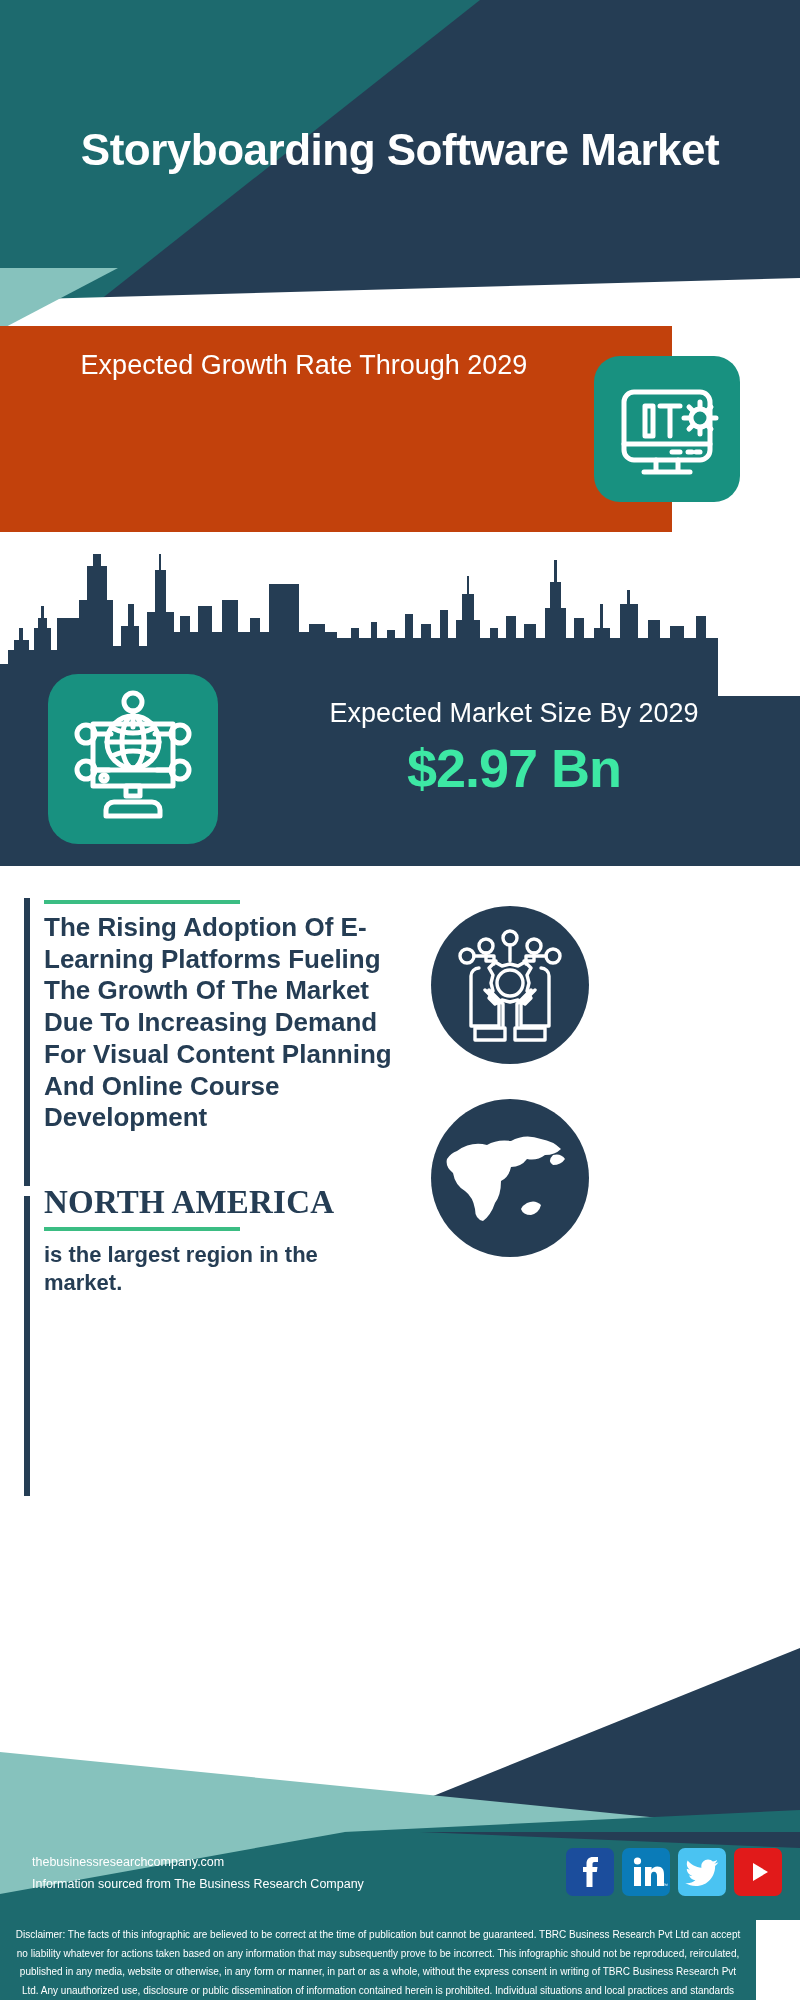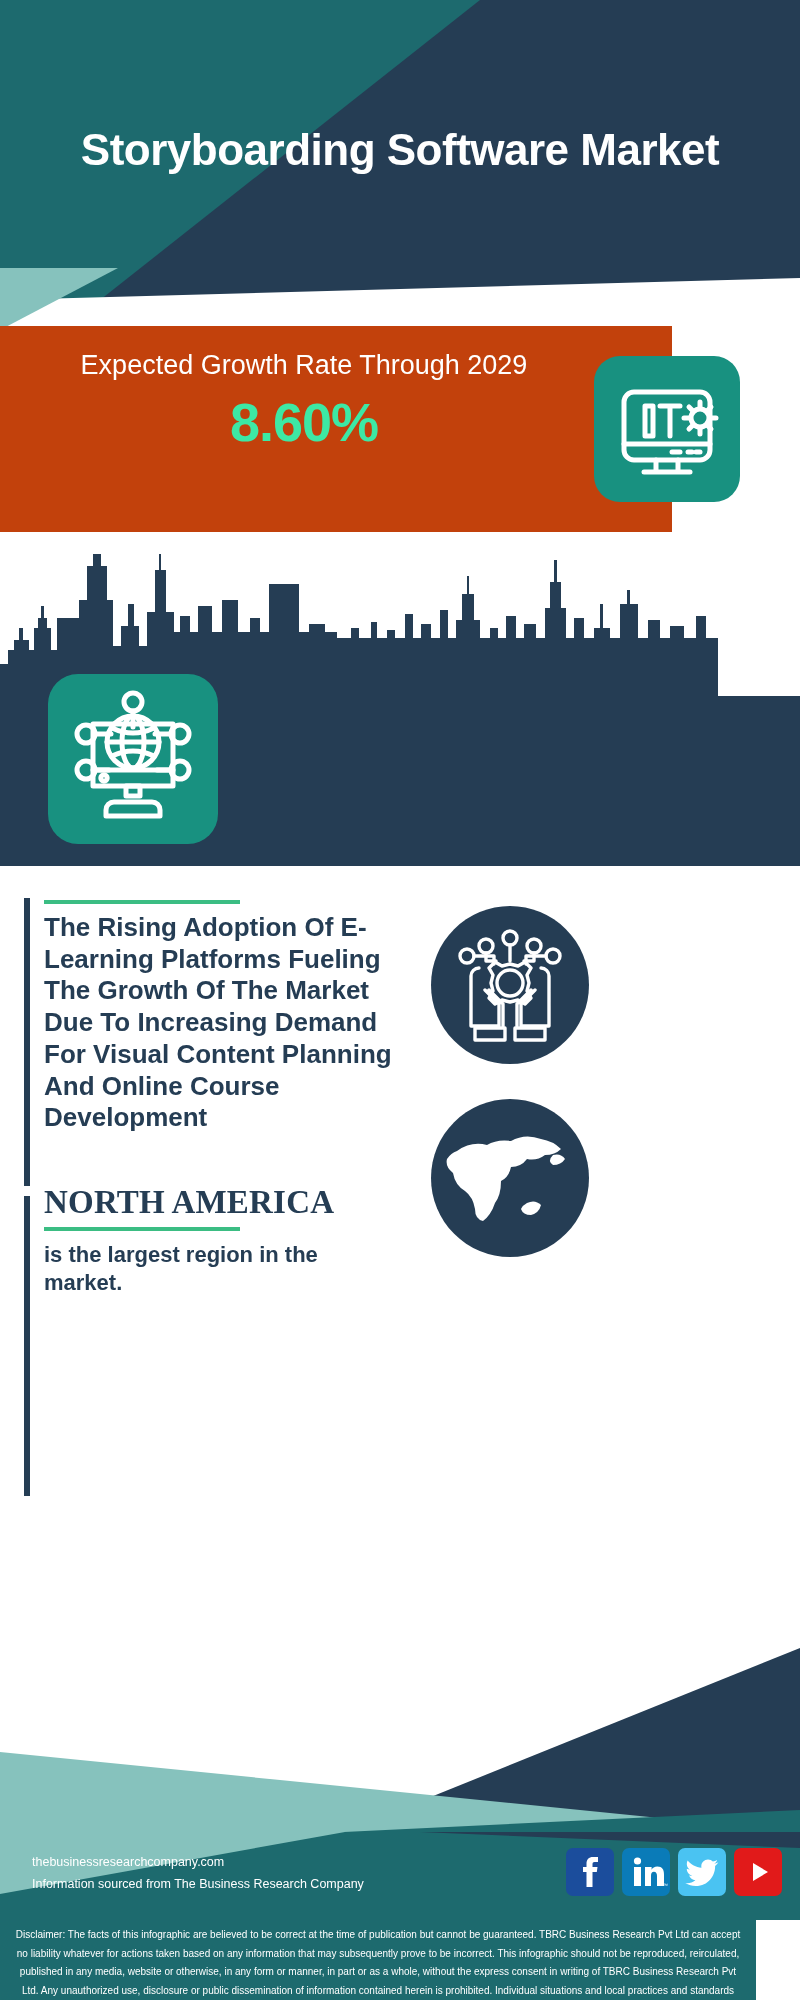--- a/index.html
+++ b/index.html
@@ -100,21 +100,20 @@
   <div class="header">
     <div class="navy-diag"></div>
   </div>
   <div class="header-title">Storyboarding Software Market</div>
   <div class="head-white-wedge"></div>
   <div class="head-teal-wedge"></div>
 
   <div class="growth">
     <div class="growth-text">
       <div class="growth-label">Expected Growth Rate Through 2029</div>
-      <div class="growth-value">8.60%</div>
     </div>
 
     <div class="icon-tile it-tile">
       <svg viewBox="0 0 146 146" width="146" height="146" aria-hidden="true">
         <g fill="none" stroke="#ffffff" stroke-width="5" stroke-linecap="round" stroke-linejoin="round">
           <path d="M30 46 a10 10 0 0 1 10 -10 h66 a10 10 0 0 1 10 10 v48 a10 10 0 0 1 -10 10 h-66 a10 10 0 0 1 -10 -10 z"></path>
           <line x1="30" y1="88" x2="116" y2="88"></line>
           <line x1="62" y1="104" x2="62" y2="114"></line>
           <line x1="84" y1="104" x2="84" y2="114"></line>
           <line x1="50" y1="116" x2="96" y2="116"></line>
@@ -152,20 +151,24 @@
           <path d="M78 112 h14 v10 h-14 z"></path>
           <path d="M58 136 a8 8 0 0 1 8 -8 h38 a8 8 0 0 1 8 8 v6 h-54 z"></path>
           <circle cx="85" cy="68" r="26"></circle>
           <ellipse cx="85" cy="68" rx="11" ry="26"></ellipse>
           <line x1="59" y1="68" x2="111" y2="68"></line>
           <path d="M64 54 q21 10 42 0 M64 82 q21 -10 42 0"></path>
         </g>
       </svg>
     </div>
 
+    <div class="market-text">
+      <div class="market-label">Expected Market Size By 2029</div>
+      <div class="market-value">$2.97 Bn</div>
+    </div>
   </div>
 
   <div class="body-sec">
     <div class="vbar bar1"></div>
     <div class="vbar bar2"></div>
 
     <div class="driver-block">
       <div class="grule"></div>
       <div class="driver-body">The Rising Adoption Of E-Learning Platforms Fueling The Growth Of The Market Due To Increasing Demand For Visual Content Planning And Online Course Development</div>
     </div>

